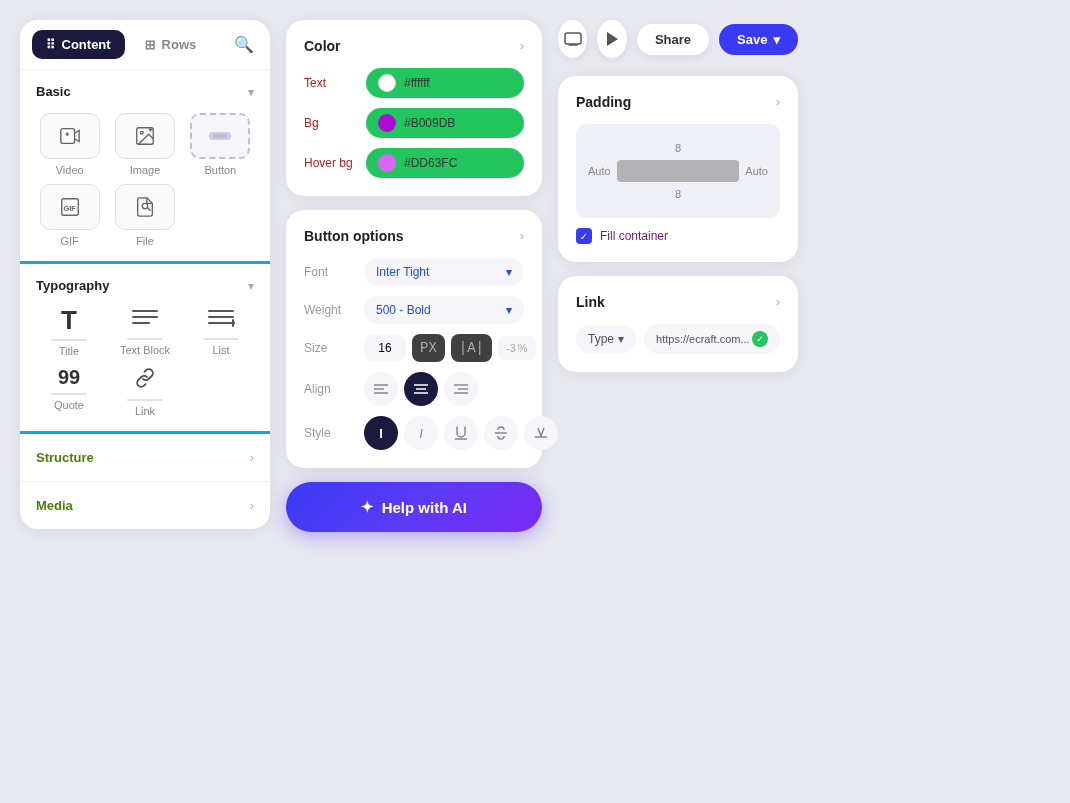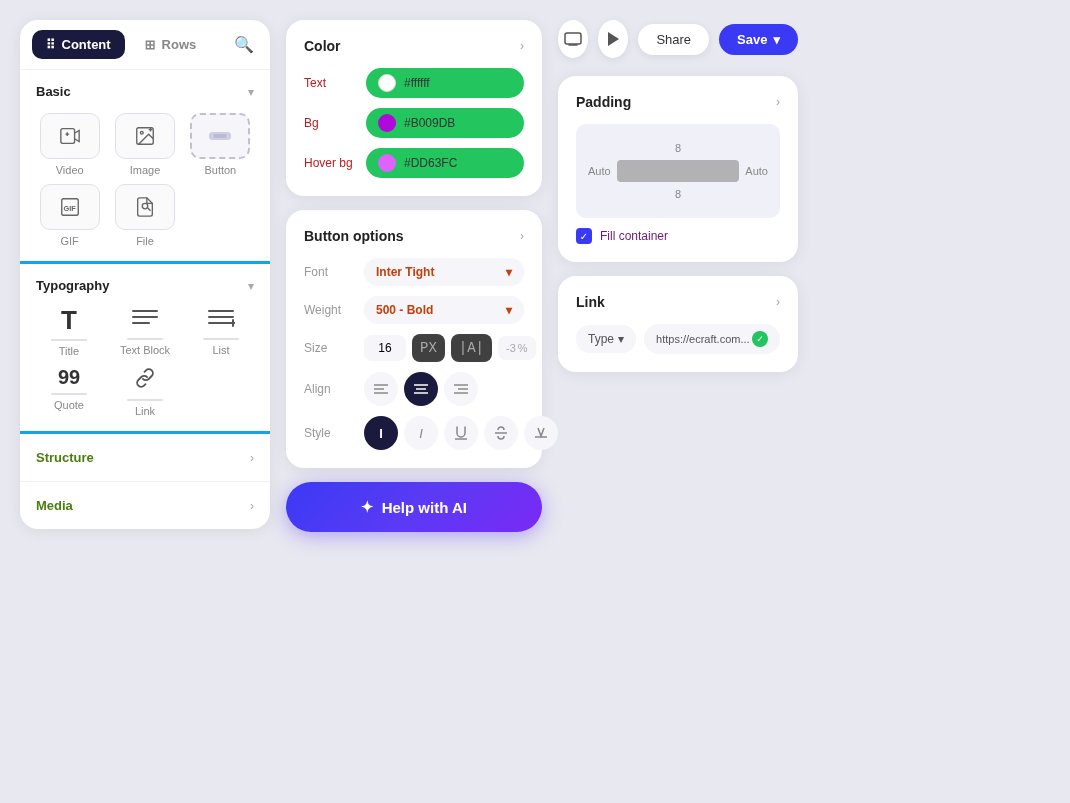--- a/index.html
+++ b/index.html
@@ -251,22 +251,22 @@
       width: 50px;
       flex-shrink: 0;
     }
     .option-select {
       flex: 1;
       background: #f5f5fa;
       border: none;
       border-radius: 20px;
       padding: 7px 12px;
       font-size: 12px;
-      color: #c2410c;
-      font-weight: 700;
+      color: #1d4ed8;
+      font-weight: 400;
       display: flex;
       align-items: center;
       justify-content: space-between;
       cursor: pointer;
       text-align: center;
     }
     .size-group {
       display: flex;
       align-items: center;
       gap: 6px;
@@ -391,21 +391,21 @@
       font-size: 16px;
       color: #555;
       box-shadow: 0 2px 8px rgba(0,0,0,0.08);
     }
     .share-btn {
       background: #fff;
       border: none;
       border-radius: 20px;
       padding: 8px 18px;
       font-size: 13px;
-      font-weight: 400;
+      font-weight: 700;
       color: #333;
       cursor: pointer;
       box-shadow: 0 2px 8px rgba(0,0,0,0.08);
     }
     .save-btn {
       background: #3a3af5;
       border: none;
       border-radius: 20px;
       padding: 8px 18px;
       font-size: 13px;

